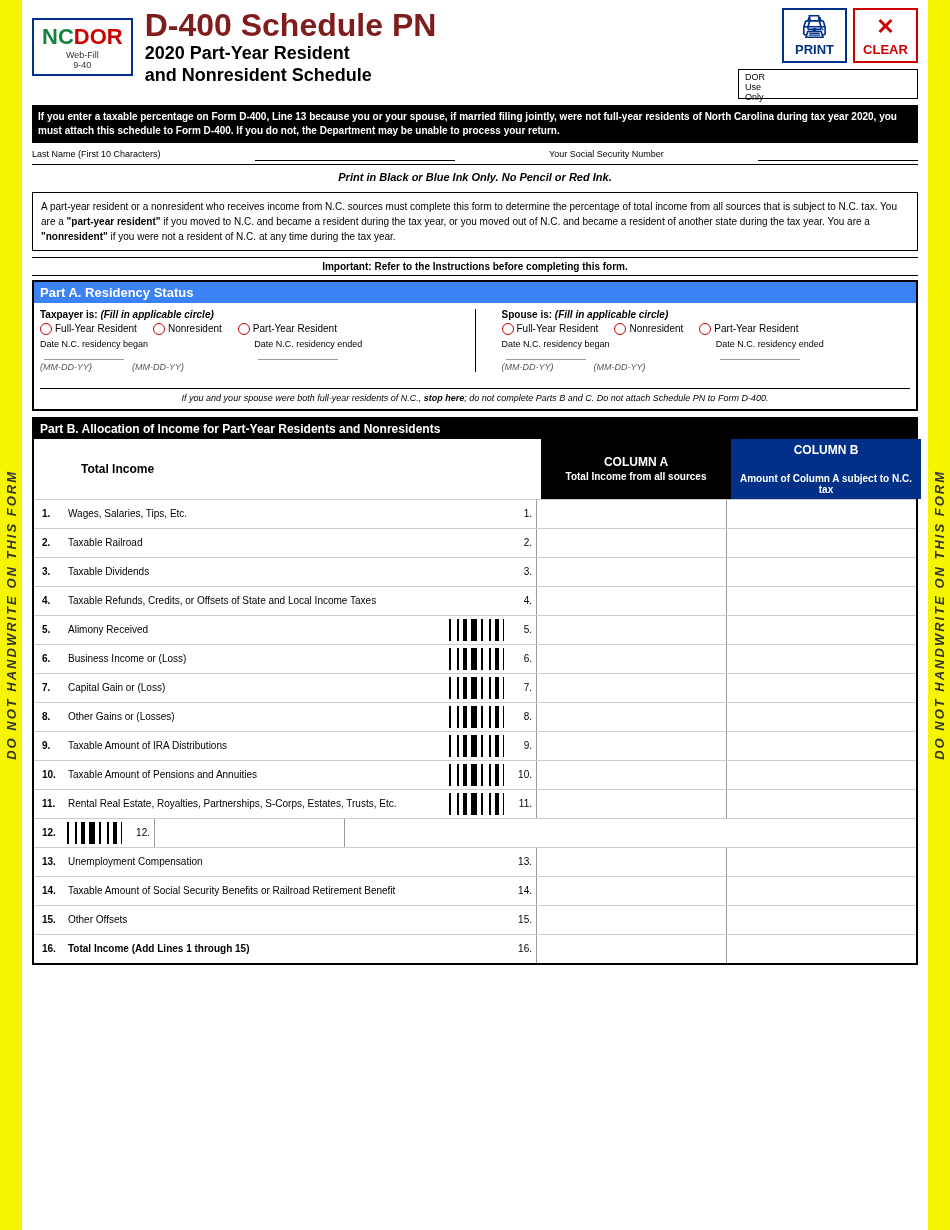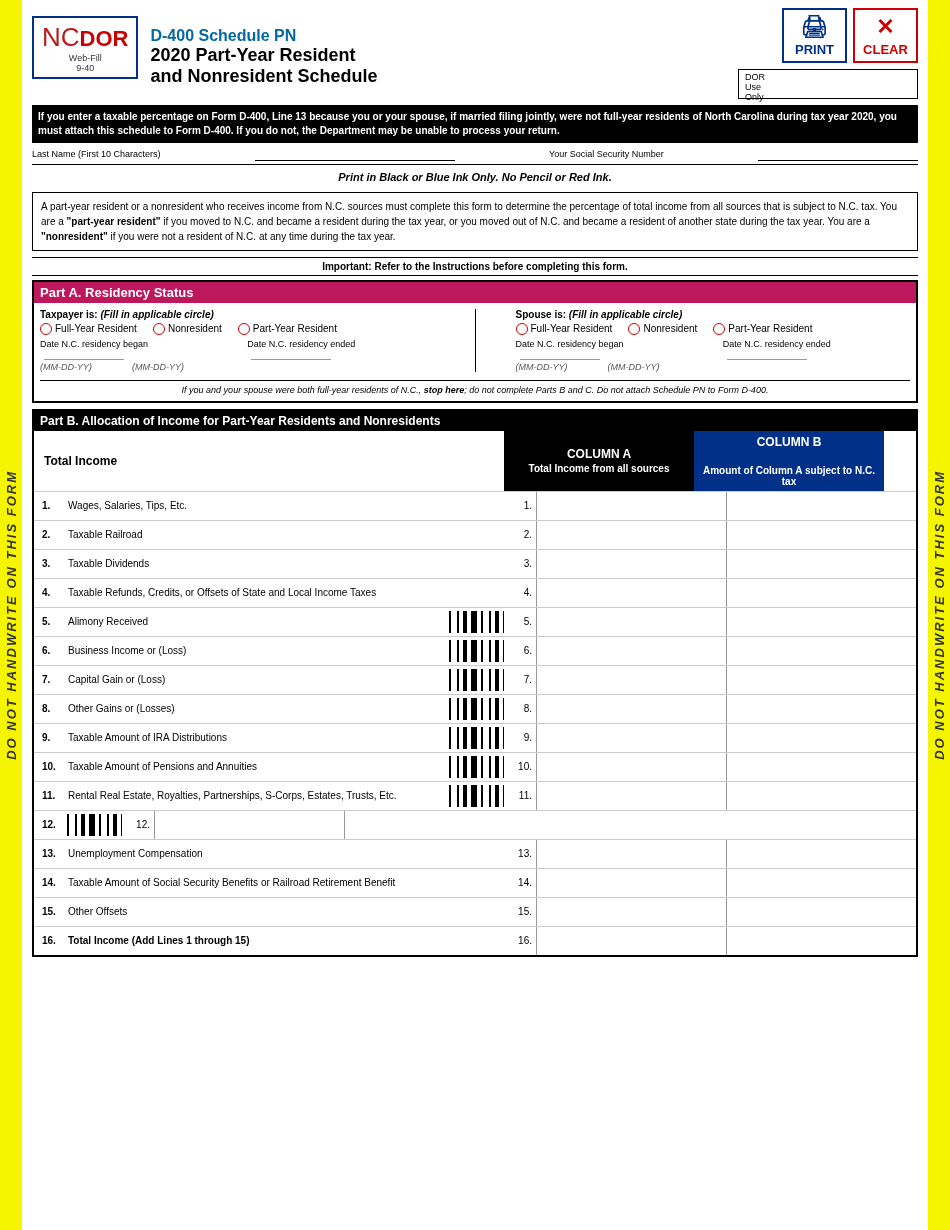--- a/index.html
+++ b/index.html
@@ -73,45 +73,44 @@
       align-items: center;
       gap: 12px;
     }
 
     .ncdor-logo {
       border: 2px solid #003087;
       padding: 4px 8px;
       min-width: 80px;
     }
     .ncdor-logo .nc {
-      font-size: 26px;
-      font-weight: normal;
-      color: #b91c1c;
+      font-size: 22px;
+      font-weight: bold;
+      color: #15803d;
     }
     .ncdor-logo .dor {
       font-size: 22px;
       font-weight: bold;
       color: #c00;
     }
     .ncdor-logo .webfill {
       font-size: 9px;
       color: #333;
       text-align: center;
       display: block;
     }
 
     .form-title {
       flex: 1;
     }
     .form-title h1 {
-      font-size: 16px;
-      font-weight: bold;
-      color: #0369a1;
+      font-size: 32px;
+      font-weight: bold;
+      color: #7f1d1d;
       line-height: 1.1;
-      margin-top: 19px;
     }
     .form-title h2 {
       font-size: 18px;
       font-weight: bold;
       color: #000;
       line-height: 1.2;
     }
 
     .btn-group {
       display: flex;
@@ -192,34 +191,34 @@
       padding: 3px 0;
       margin-bottom: 4px;
     }
 
     
     .part-a {
       border: 2px solid #000;
       margin-bottom: 6px;
     }
     .part-a-header {
-      background: #be185d;
+      background: #3b82f6;
       color: #fff;
       font-weight: bold;
       font-size: 13px;
       padding: 3px 6px;
     }
     .part-a-content {
       padding: 6px;
       font-size: 10px;
     }
     .residency-row {
       display: flex;
-      gap: 30px;
-      margin-bottom: 8px;
+      gap: 16px;
+      margin-bottom: 16px;
     }
     .residency-col {
       flex: 1;
     }
     .residency-col .label {
       font-weight: bold;
       margin-bottom: 3px;
     }
     .radio-options {
       display: flex;
@@ -282,20 +281,21 @@
       align-items: stretch;
     }
 
     .income-label-col {
       flex: 0 0 470px;
       padding: 6px 6px 6px 10px;
       font-weight: normal;
       font-size: 12px;
       display: flex;
       align-items: center;
+      margin-left: 37px;
     }
 
     .col-a-header {
       flex: 0 0 190px;
       background: #000;
       color: #fff;
       font-weight: bold;
       font-size: 10px;
       text-align: center;
       padding: 4px 6px;

